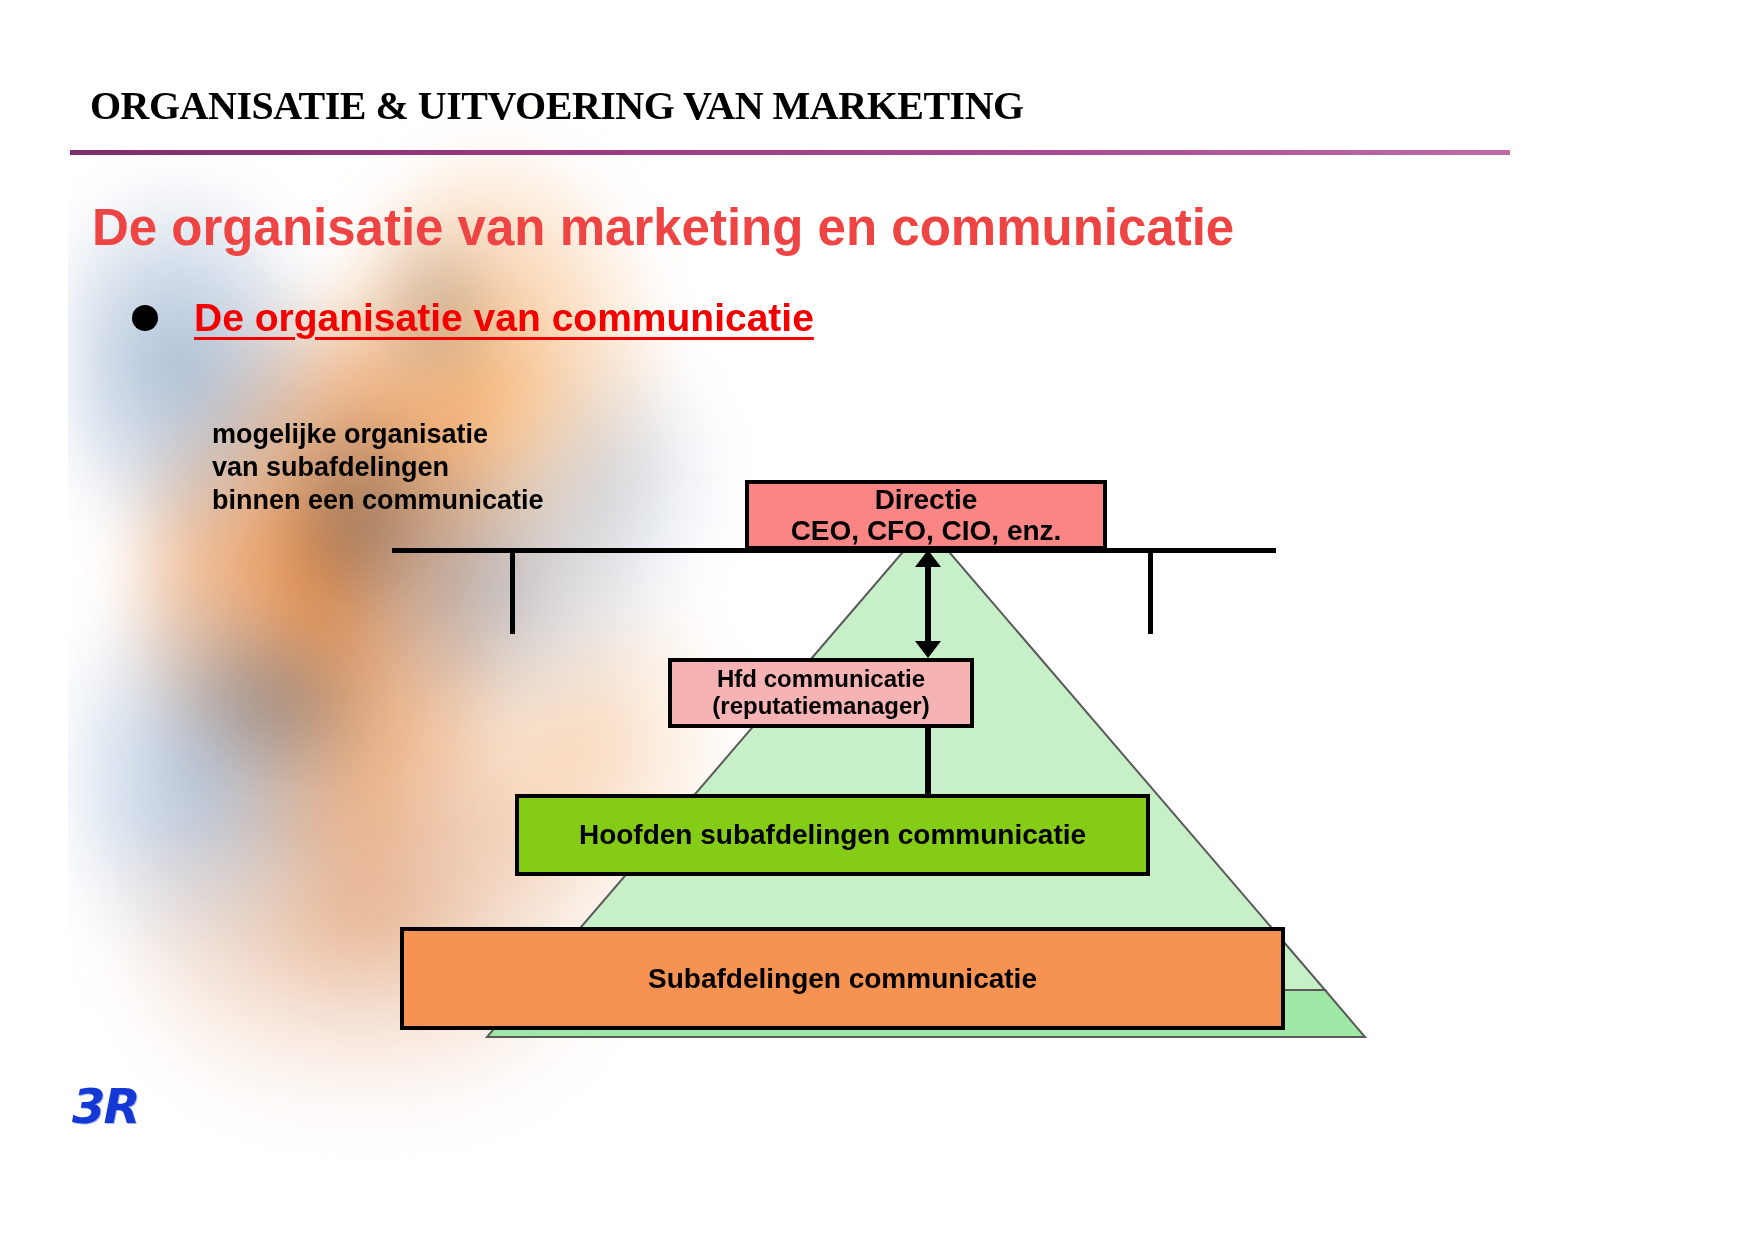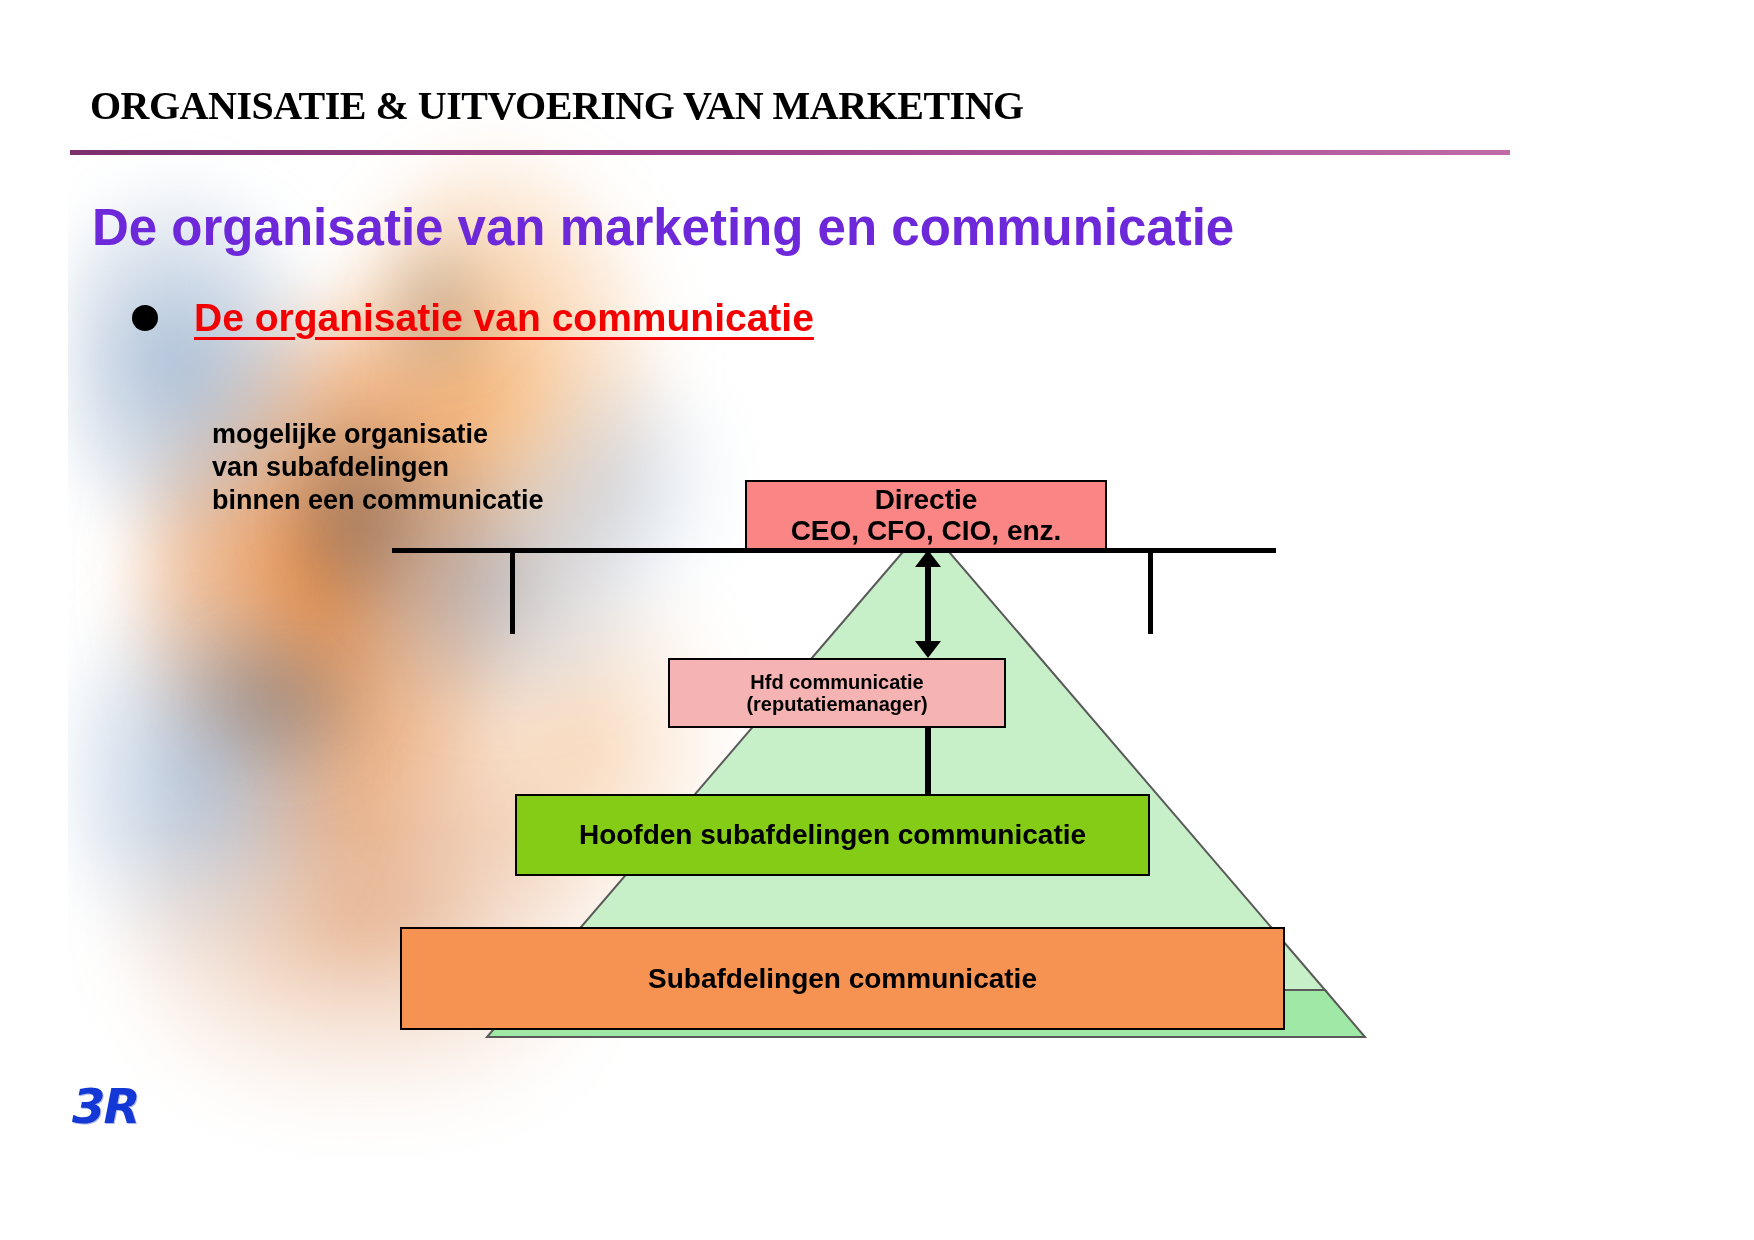--- a/index.html
+++ b/index.html
@@ -58,21 +58,21 @@
     font-family:Liberation Serif, serif;
   }
   .title-rule{
     position:absolute; left:70px; top:150px; width:1440px; height:5px;
     background:linear-gradient(to right, #7B2F6B 0%, #9B3A80 35%, #A94C93 70%, #C06BA8 100%);
   }
 
   
   .heading{
     position:absolute; left:92px; top:198px; width:1430px;
-    color:#6d28d9; font-weight:bold; font-size:51px; white-space:nowrap;
+    color:#ef4444; font-weight:bold; font-size:51px; white-space:nowrap;
   }
 
   
   .bullet-row{
     position:absolute; left:132px; top:296px; display:flex; align-items:center; gap:36px;
   }
   .bullet-dot{
     width:26px; height:26px; border-radius:50%; background:#000; flex:0 0 auto;
   }
   .bullet-text{
@@ -95,33 +95,33 @@
   }
   .pyramid svg{ display:block; }
 
   .orgline{
     position:absolute; background:#000;
   }
   .orgline.h{ height:5px; }
   .orgline.v{ width:5px; }
 
   .node{
-    position:absolute; border:2px solid #000000; background:#fff;
+    position:absolute; border:4px solid #000000; background:#fff;
     display:flex; flex-direction:column; align-items:center; justify-content:center;
     color:#000; font-weight:bold; text-align:left; line-height:1.12;
   }
   .node .l1, .node .l2{ white-space:nowrap; }
 
   #node-directie{
     left:345px; top:10px; width:362px; height:70px;
     background:#F98585; font-size:28px;
   }
   #node-hfd{
-    left:268px; top:188px; width:338px; height:70px;
-    background:#F6B3B3; font-size:20px;
+    left:268px; top:188px; width:306px; height:70px;
+    background:#F6B3B3; font-size:24px;
   }
   #node-hoofden{
     left:115px; top:324px; width:635px; height:82px;
     background:#84cc16; font-size:28px;
   }
   #node-sub{
     left:0px; top:457px; width:885px; height:103px;
     background:#F79352; font-size:28px;
   }
 

